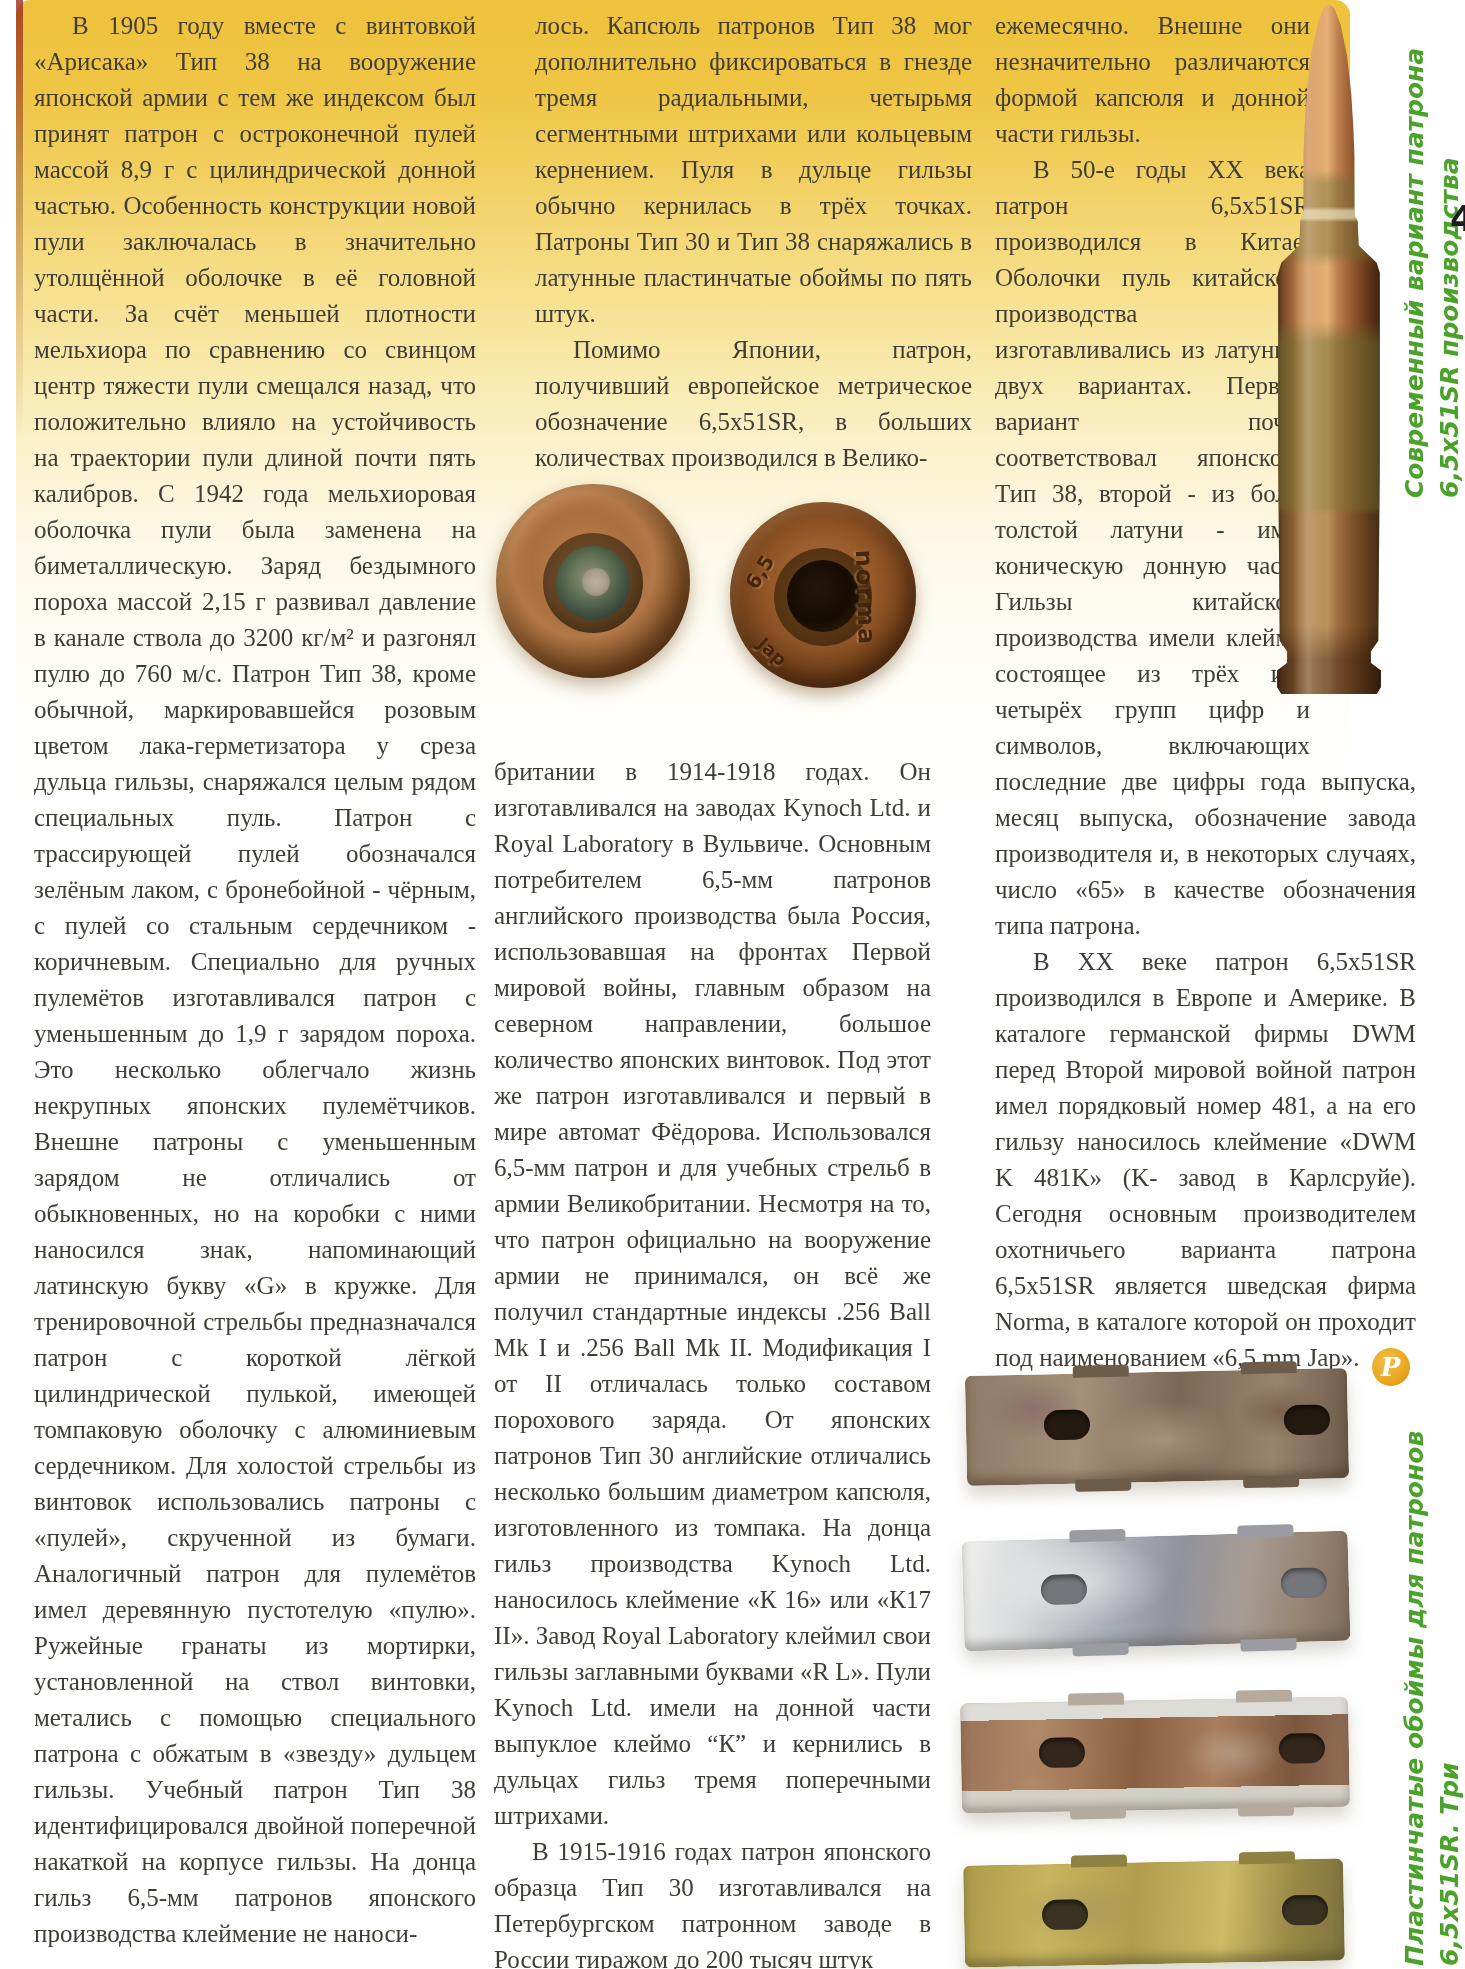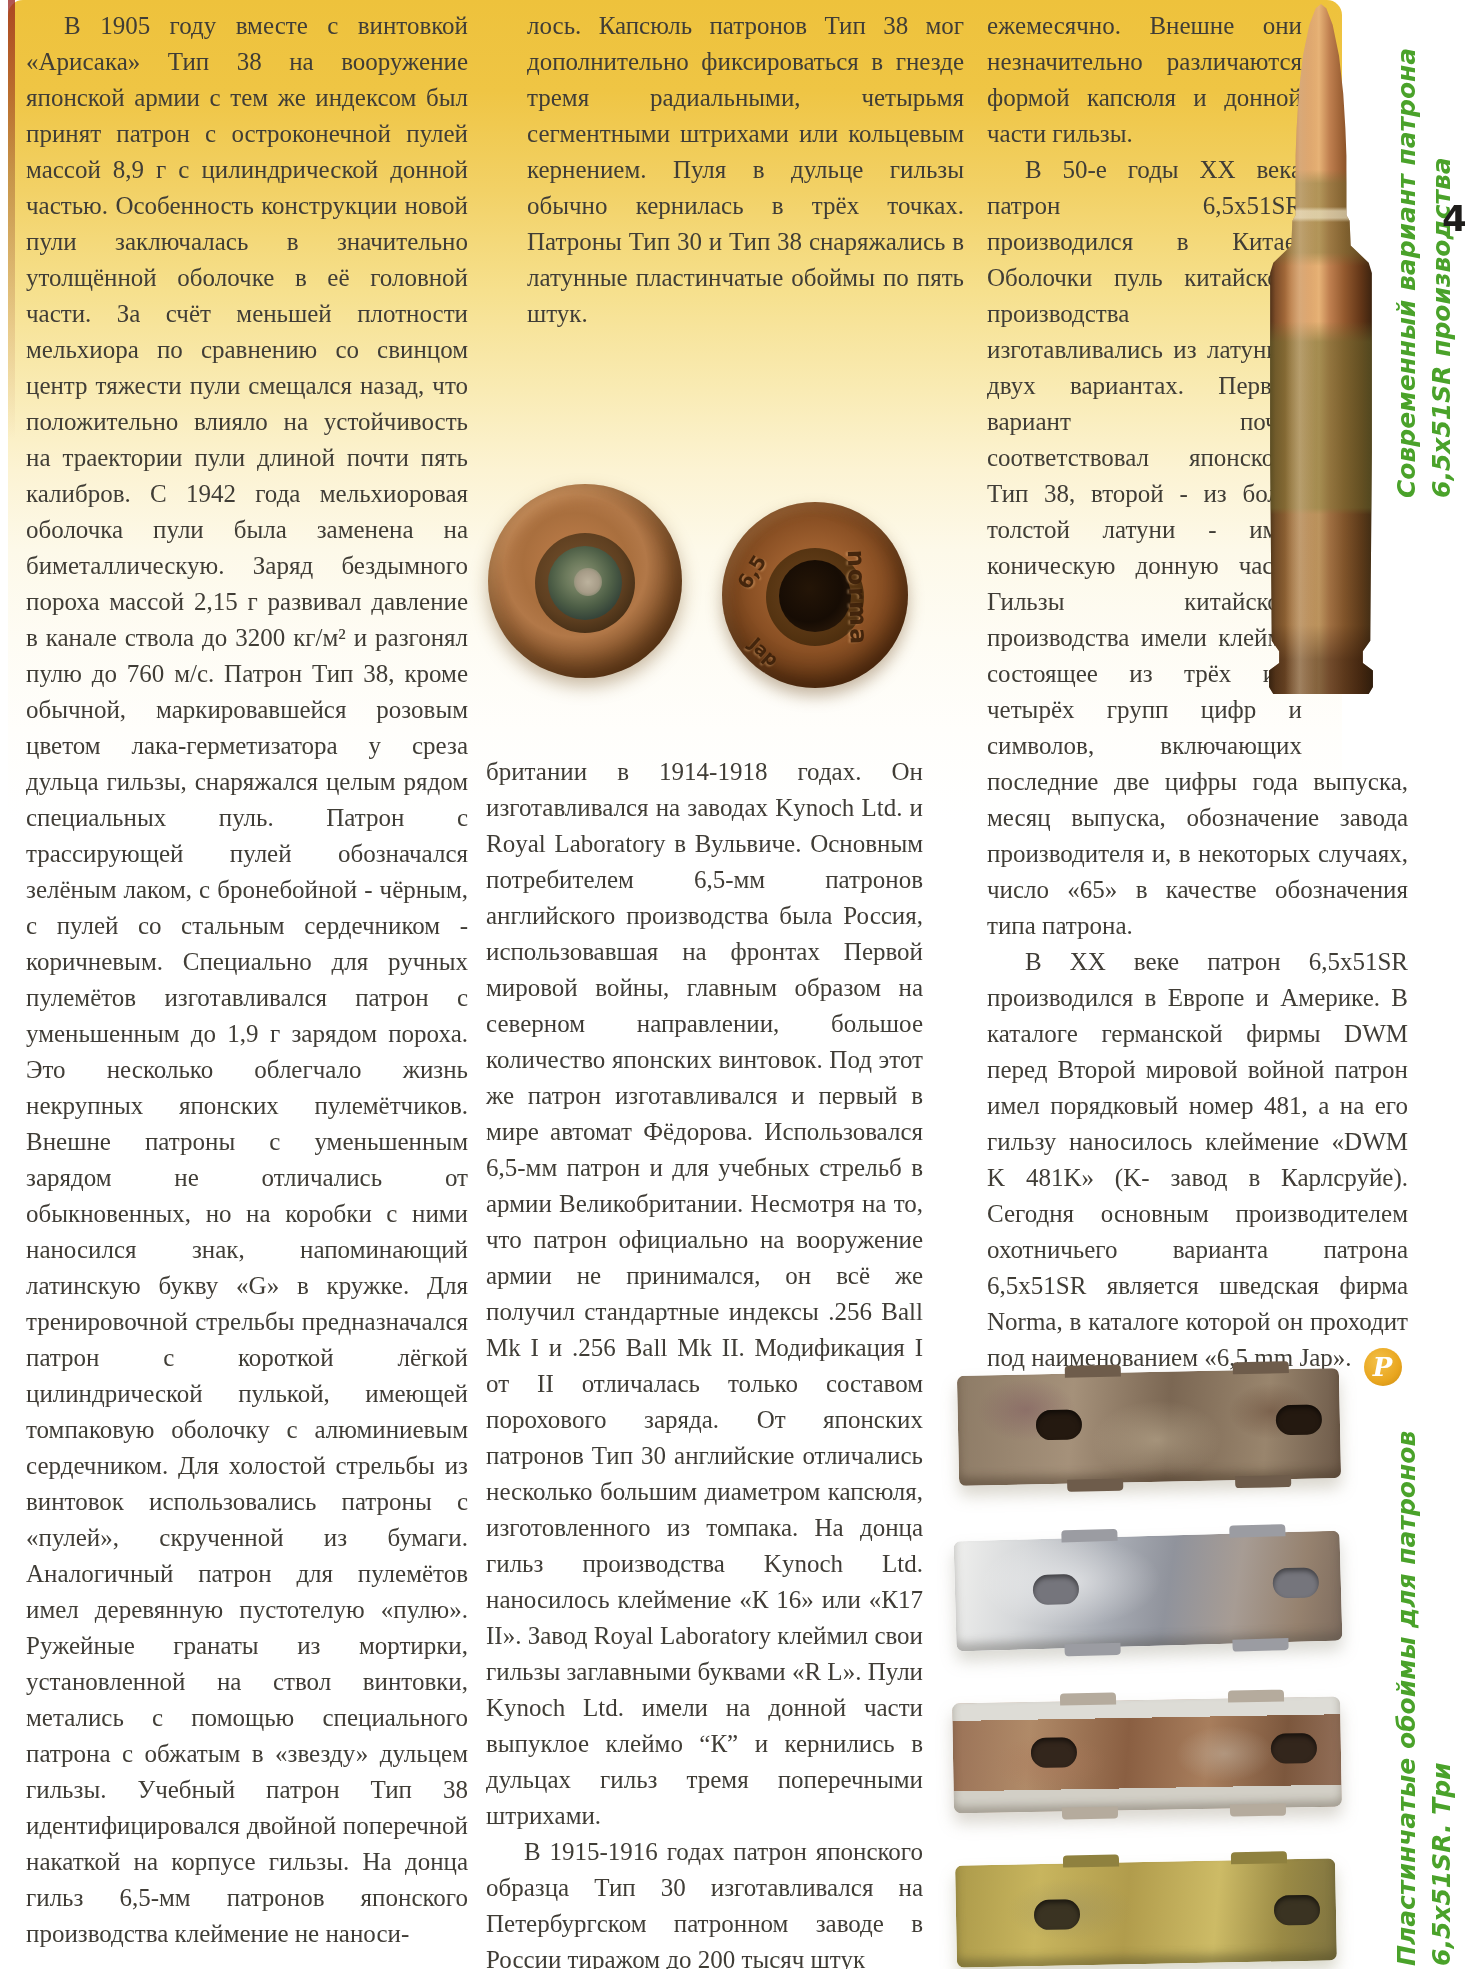--- a/index.html
+++ b/index.html
@@ -1,19 +1,19 @@
 <!DOCTYPE html>
 <html><head>
 <meta charset="utf-8">
 <style>
   html,body{margin:0;padding:0;}
   body{width:1465px;height:1969px;position:relative;overflow:hidden;
        font-family:"Liberation Serif","DejaVu Serif",serif;
        background:#fff;}
-  .page{position:absolute;left:8px;top:0;width:1334px;height:1969px;
+  .page{position:absolute;left:16px;top:0;width:1334px;height:1969px;
         background:linear-gradient(180deg,
           #eec23c 0px,#efc544 90px,#f2d166 190px,#f6e08d 290px,
           #f9ebb4 390px,#fcf3d3 470px,#fdf9e9 550px,#fefcf4 640px,
           #fffefb 730px,#ffffff 820px,#ffffff 100%);border-radius:15px;}
   .scan-edge{position:absolute;left:0;top:0;width:7px;height:440px;
         background:linear-gradient(180deg,rgba(150,30,25,.75),rgba(120,40,30,.35) 40%,rgba(150,60,40,.15) 75%,rgba(0,0,0,0));}
   
   .col{position:absolute;top:8px;font-size:25px;line-height:36px;color:#403d36;
        text-align:justify;}
   #col1{left:18px;width:442px;height:1952px;overflow:hidden;}
@@ -124,20 +124,21 @@
 
   <div class="scan-edge"></div>
 
   <div class="col" id="col1">
     <p class="ind">В 1905 году вместе с винтовкой «Арисака» Тип 38 на вооружение японской армии с тем же индексом был принят патрон с остроконечной пулей массой 8,9 г с цилиндрической донной частью. Особенность конструкции новой пули заключалась в значительно утолщённой оболочке в её головной части. За счёт меньшей плотности мельхиора по сравнению со свинцом центр тяжести пули смещался назад, что положительно влияло на устойчивость на траектории пули длиной почти пять калибров. С 1942 года мельхиоровая оболочка пули была заменена на биметаллическую. Заряд бездымного пороха массой 2,15 г развивал давление в канале ствола до 3200 кг/м² и разгонял пулю до 760 м/с. Патрон Тип 38, кроме обычной, маркировавшейся розовым цветом лака-герметизатора у среза дульца гильзы, снаряжался целым рядом специальных пуль. Патрон с трассирующей пулей обозначался зелёным лаком, с бронебойной - чёрным, с пулей со стальным сердечником - коричневым. Специально для ручных пулемётов изготавливался патрон с уменьшенным до 1,9 г зарядом пороха. Это несколько облегчало жизнь некрупных японских пулемётчиков. Внешне патроны с уменьшенным зарядом не отличались от обыкновенных, но на коробки с ними наносился знак, напоминающий латинскую букву «G» в кружке. Для тренировочной стрельбы предназначался патрон с короткой лёгкой цилиндрической пулькой, имеющей томпаковую оболочку с алюминиевым сердечником. Для холостой стрельбы из винтовок использовались патроны с «пулей», скрученной из бумаги. Аналогичный патрон для пулемётов имел деревянную пустотелую «пулю». Ружейные гранаты из мортирки, установленной на ствол винтовки, метались с помощью специального патрона с обжатым в «звезду» дульцем гильзы. Учебный патрон Тип 38 идентифицировался двойной поперечной накаткой на корпусе гильзы. На донца гильз 6,5-мм патронов японского производства клеймение не наноси-</p>
   </div>
 
   <div class="col" id="col2">
     <div class="abs" id="col2-top">
       <p>лось. Капсюль патронов Тип 38 мог дополнительно фиксироваться в гнезде тремя радиальными, четырьмя сегментными штрихами или кольцевым кернением. Пуля в дульце гильзы обычно кернилась в трёх точках. Патроны Тип 30 и Тип 38 снаряжались в латунные пластинчатые обоймы по пять штук.</p>
+      <p class="ind">Помимо Японии, патрон, получивший европейское метрическое обозначение 6,5x51SR, в больших количествах производился в Велико-</p>
     </div>
 
     <div class="abs" id="caseheads">
       <div class="head" id="head-left">
         <div class="primer-ring"></div>
         <div class="primer"></div>
         <div class="primer-core"></div>
       </div>
       <div class="head" id="head-right">
         <div class="hole-ring"></div>

